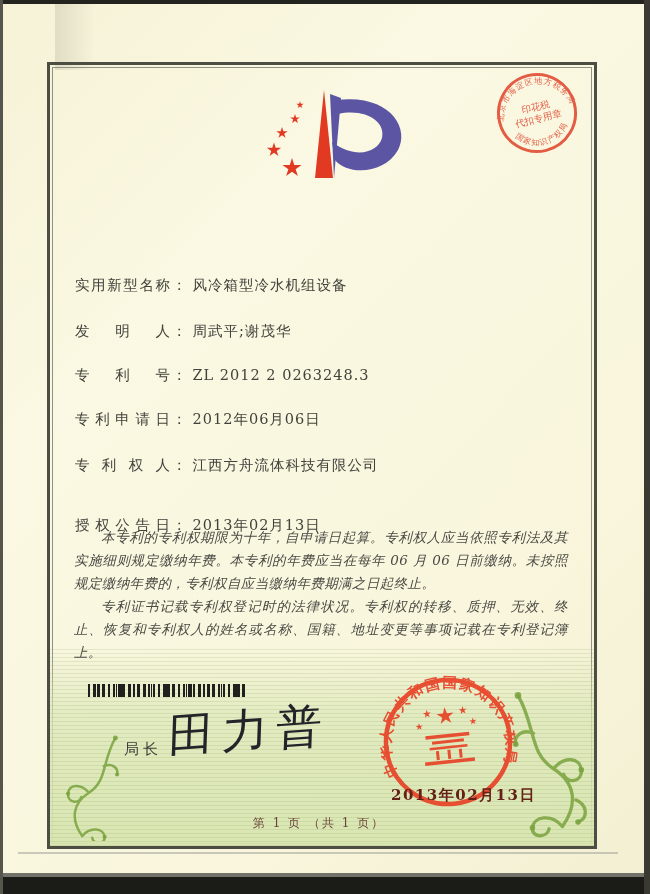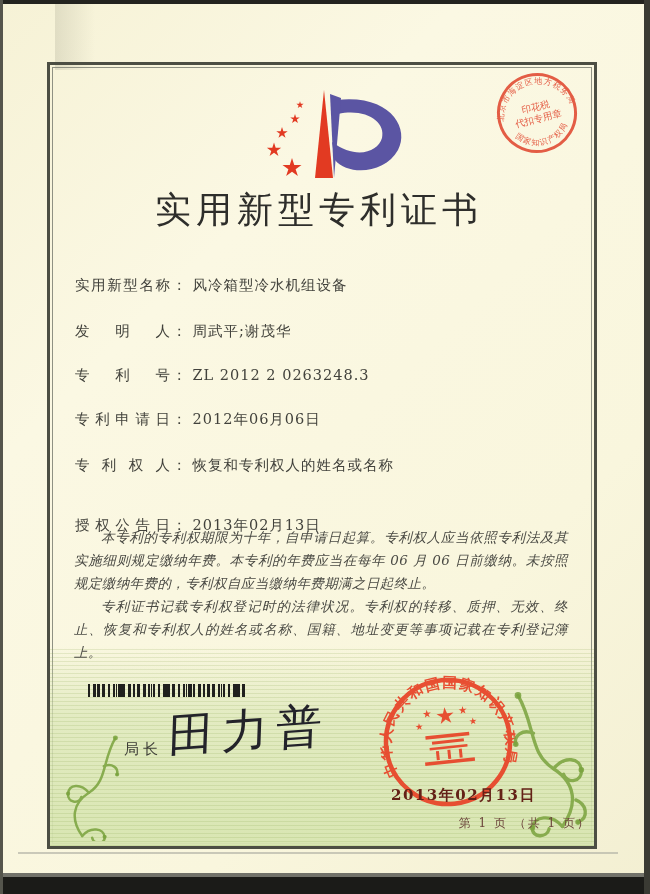--- a/index.html
+++ b/index.html
@@ -57,21 +57,21 @@
      transform:rotate(-4deg) skewX(-6deg);letter-spacing:8px;font-weight:500;}
 
   .seal{position:absolute;left:380px;top:674px;width:136px;height:136px;transform:rotate(-6deg);opacity:.95;}
   .sealdate{position:absolute;left:391px;top:786px;font-size:15px;letter-spacing:1.5px;color:#642117;
      font-weight:600;z-index:5;}
 
   .ornament{position:absolute;}
   .orn-left{left:50px;top:733px;width:86px;height:108px;}
   .orn-right{left:498px;top:682px;width:100px;height:158px;transform:scaleX(-1);}
 
-  .footer{position:absolute;left:47px;top:815px;width:544px;text-align:right;
+  .footer{position:absolute;left:47px;top:815px;width:544px;text-align:center;
      font-size:12px;letter-spacing:2px;color:#6d473d;z-index:4;}
 
   svg text{font-family:"DejaVu Serif","Liberation Serif",serif;}
 </style>
 </head>
 <body>
 
 <div class="scan">
 
   <div class="shadow-left"></div>
@@ -109,37 +109,36 @@
     <text font-size="8" fill="#e25038" letter-spacing="1">
       <textPath href="#taxTop" startOffset="50%" text-anchor="middle">北京市海淀区地方税务局</textPath>
     </text>
     <text font-size="8" fill="#e25038" letter-spacing="1">
       <textPath href="#taxBottom" startOffset="50%" text-anchor="middle">国家知识产权局</textPath>
     </text>
     <text x="43" y="40" font-size="9.5" fill="#e25038" text-anchor="middle">印花税</text>
     <text x="43" y="52" font-size="9.5" fill="#e25038" text-anchor="middle">代扣专用章</text>
   </svg>
 
-  <div class="title">实用新型专利证书</div>
 
   <div class="fields">
     <div class="frow r0">
       <span class="flabel">实用新型名称</span><span class="fcolon">：</span><span class="fvalue">风冷箱型冷水机组设备</span>
     </div>
     <div class="frow r1">
       <span class="flabel">发明人</span><span class="fcolon">：</span><span class="fvalue">周武平;谢茂华</span>
     </div>
     <div class="frow r2">
       <span class="flabel">专利号</span><span class="fcolon">：</span><span class="fvalue">ZL 2012 2 0263248.3</span>
     </div>
     <div class="frow r3">
       <span class="flabel">专利申请日</span><span class="fcolon">：</span><span class="fvalue">2012年06月06日</span>
     </div>
     <div class="frow r4">
-      <span class="flabel">专利权人</span><span class="fcolon">：</span><span class="fvalue">恢复和专利权人的姓名或名称</span>
+      <span class="flabel">专利权人</span><span class="fcolon">：</span><span class="fvalue">江西方舟流体科技有限公司</span>
     </div>
     <div class="frow r5">
       <span class="flabel">授权公告日</span><span class="fcolon">：</span><span class="fvalue">2013年02月13日</span>
     </div>
   </div>
 
   <div class="body">
     <p>本专利的专利权期限为十年，自申请日起算。专利权人应当依照专利法及其实施细则规定缴纳年费。本专利的年费应当在每年 06 月 06 日前缴纳。未按照规定缴纳年费的，专利权自应当缴纳年费期满之日起终止。</p>
     <p>专利证书记载专利权登记时的法律状况。专利权的转移、质押、无效、终止、恢复和专利权人的姓名或名称、国籍、地址变更等事项记载在专利登记簿上。</p>
   </div>

